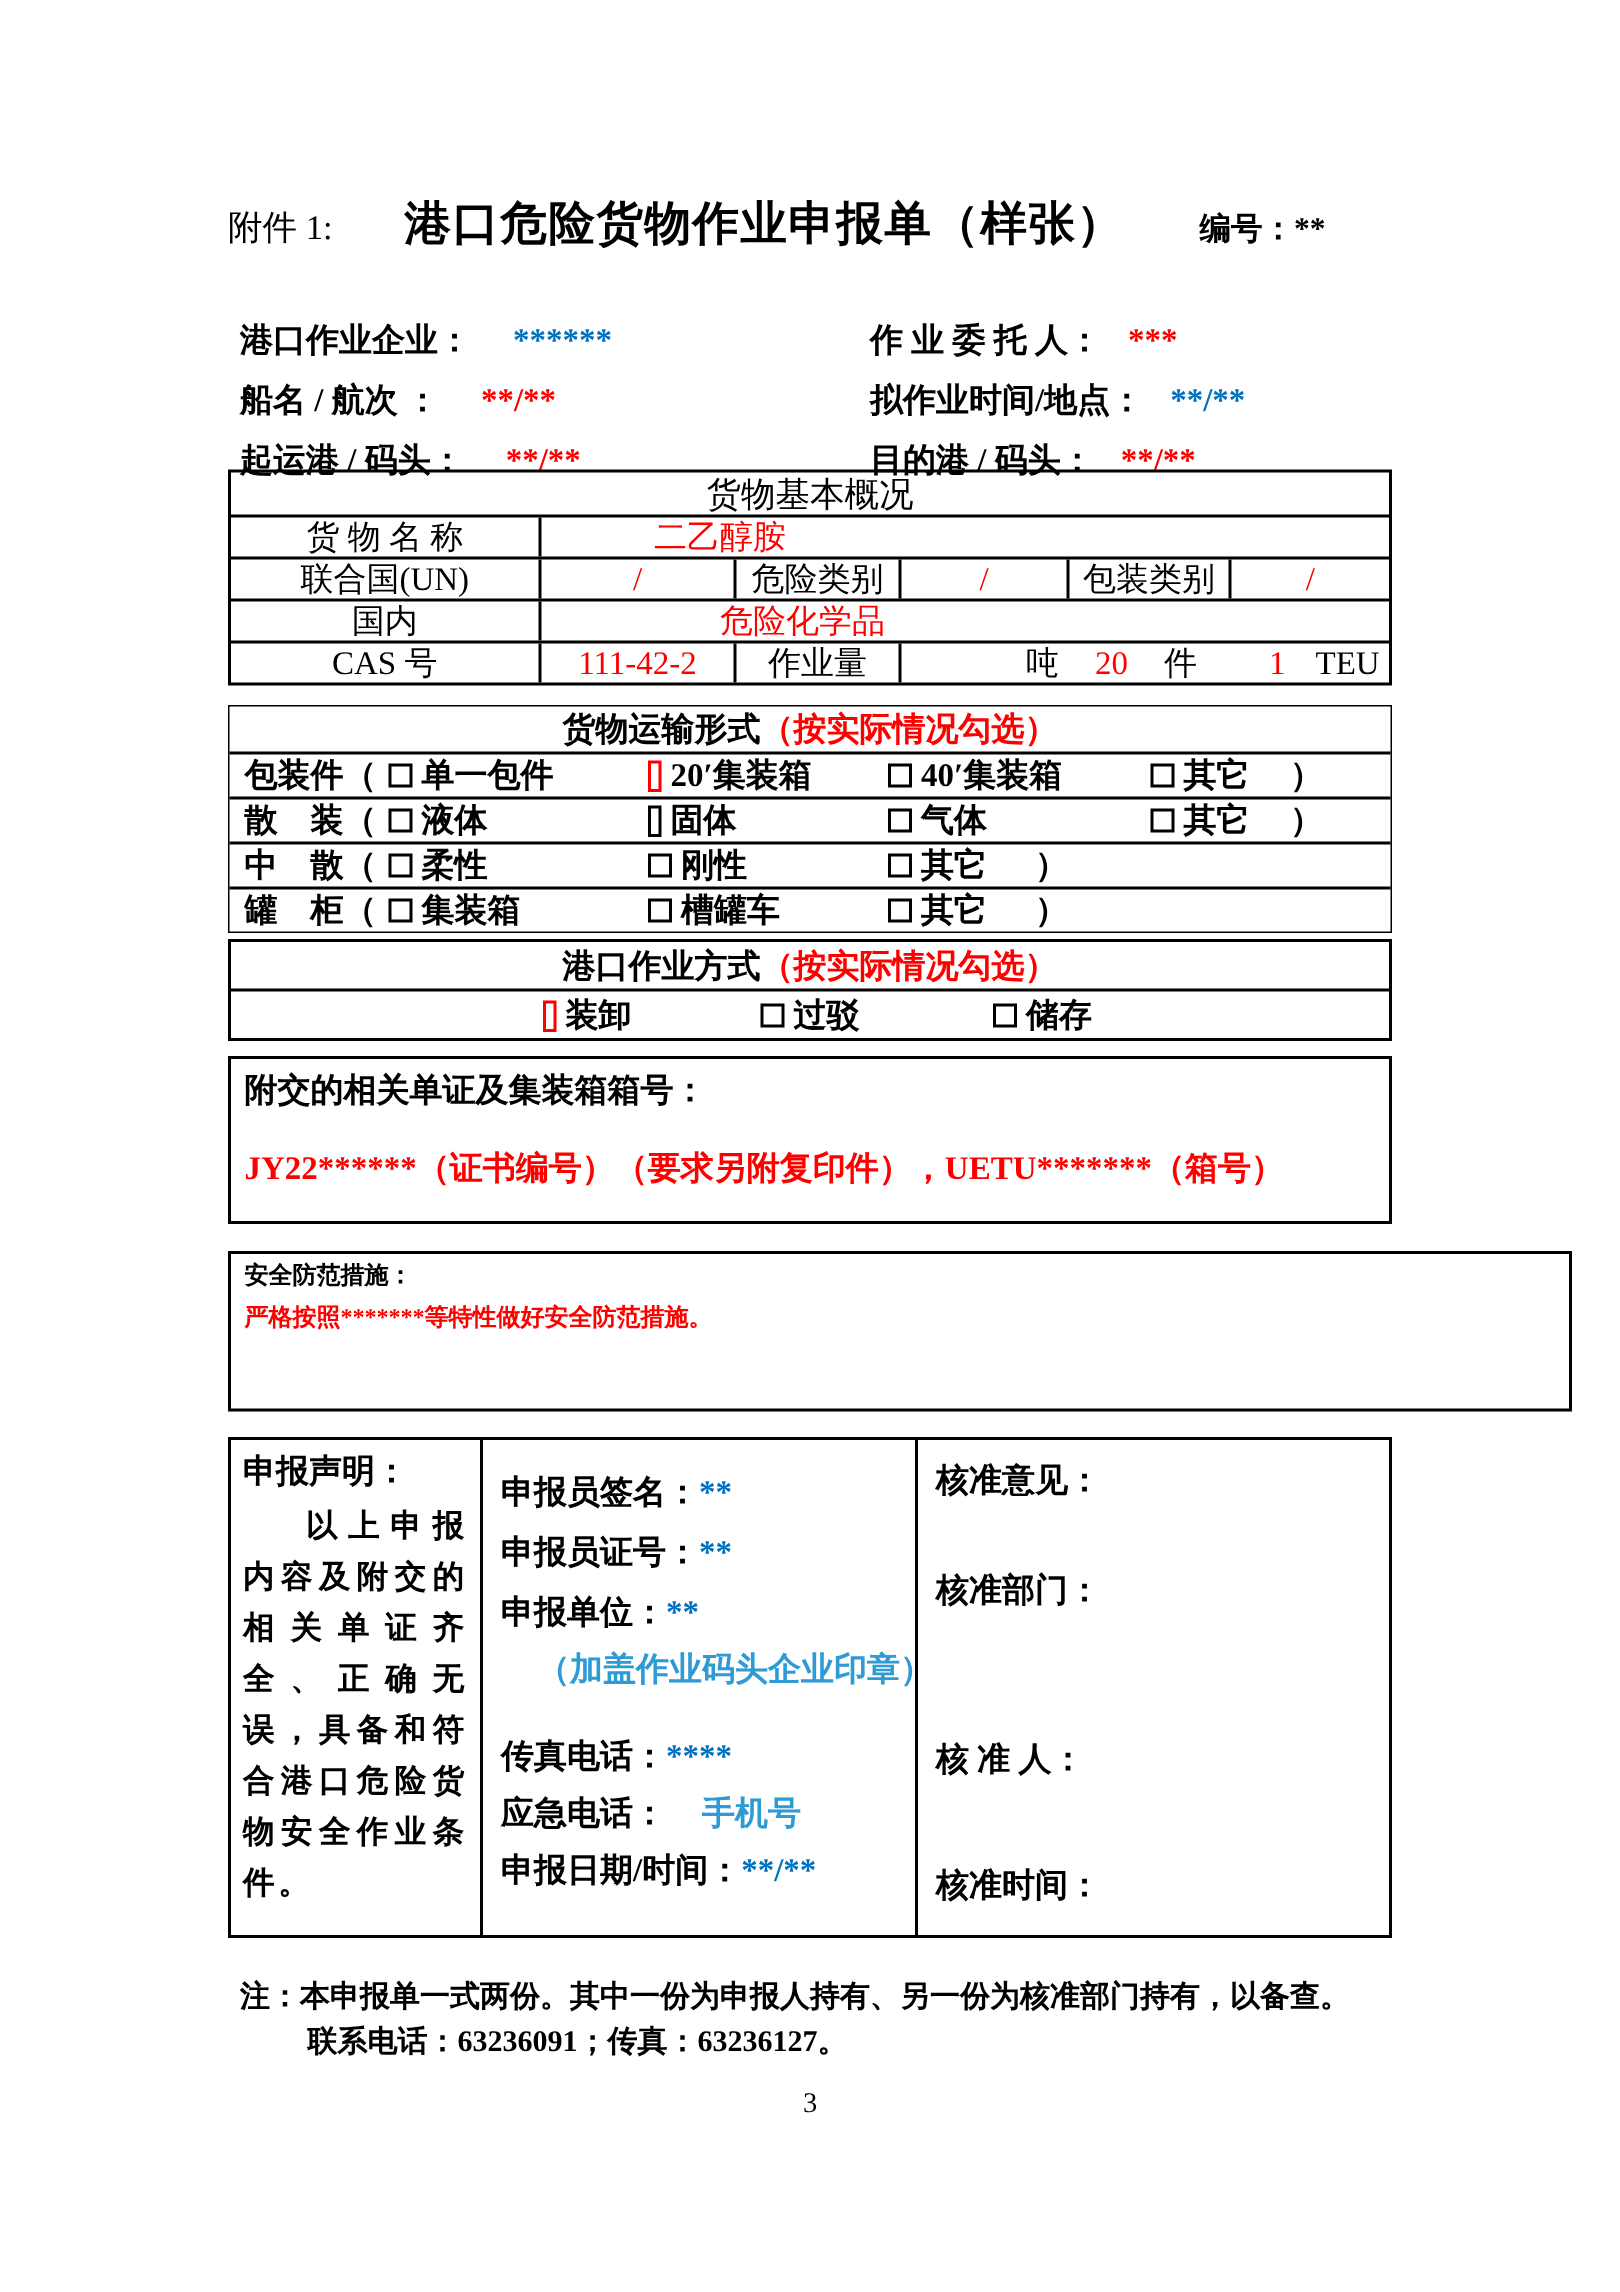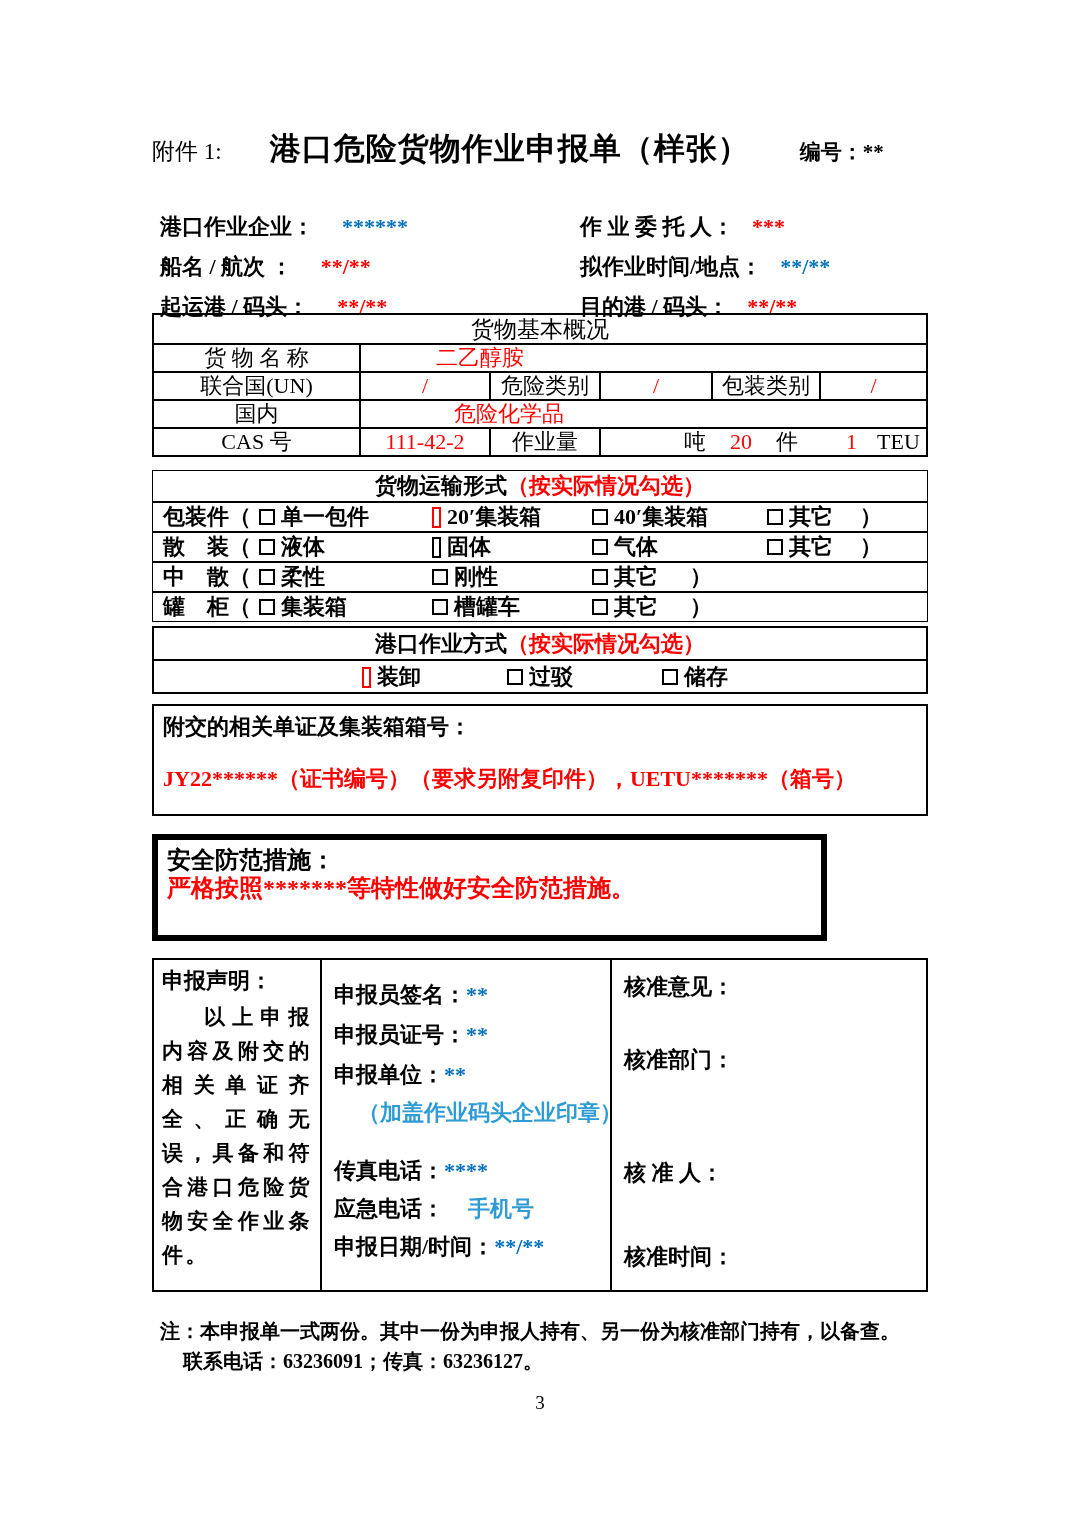--- a/index.html
+++ b/index.html
@@ -34,21 +34,21 @@
   .ct-cell.bl{border-left:2px solid #000;}
   .ct-title{flex:1;justify-content:center;font-size:23px;}
   .w-label{flex:0 0 205px;}
   .w-un{flex:0 0 130px;}
   .w-cls{flex:0 0 110px;}
   .w-clsv{flex:0 0 112px;}
   .w-pack{flex:0 0 108px;}
   .w-rest{flex:1;}
   .cell-left{justify-content:flex-start;}
   .pad-name{padding-left:75px;}
-  .pad-dom{padding-left:93px;}
+  .pad-dom{padding-left:119px;}
   .pad-qty{padding-left:83px;}
   .qty-seg{margin-left:24px;}
   .qty-teu-num{margin-left:48px;}
   .qty-teu-unit{margin-left:20px;}
 
   
   .tt{position:absolute;left:152px;top:470px;width:776px;box-sizing:border-box;border:1px solid #000000;font-size:22px;font-weight:700;}
   .tt-hdr{height:30px;line-height:30px;text-align:center;white-space:nowrap;}
   .tt-row{position:relative;height:28px;line-height:28px;border-top:2px solid #000;white-space:nowrap;}
   .tt-label{position:absolute;left:10px;}
@@ -70,21 +70,21 @@
   .ot-hdr{height:31px;line-height:31px;text-align:center;white-space:nowrap;}
   .ot-row{position:relative;height:31px;line-height:31px;border-top:2px solid #000;}
   .p1{left:166px;padding-left:42px;}
   .p2{left:353px;}
   .p3{left:508px;}
 
   
   .docs-box{position:absolute;left:152px;top:704px;width:776px;height:112px;box-sizing:border-box;border:2px solid #000;font-size:22px;font-weight:700;}
   .docs-label{position:absolute;left:9px;top:6px;}
   .docs-value{position:absolute;left:9px;top:58px;white-space:nowrap;}
-  .safety-box{position:absolute;left:152px;top:834px;width:675px;height:107px;box-sizing:border-box;border:6px solid #000000;font-size:24px;font-weight:700;}
+  .safety-box{position:absolute;left:152px;top:834px;width:896px;height:107px;box-sizing:border-box;border:2px solid #000000;font-size:16px;font-weight:700;}
   .safety-label{position:absolute;left:9px;top:4px;}
   .safety-value{position:absolute;left:9px;top:32px;white-space:nowrap;}
 
   
   .decl{position:absolute;left:152px;top:958px;width:776px;height:334px;box-sizing:border-box;border:2px solid #000;display:flex;font-size:22px;font-weight:700;}
   .d-left{flex:0 0 168px;box-sizing:border-box;border-right:2px solid #000;padding:6px 8px;}
   .d-left-title{font-size:22px;}
   .d-left-body{margin-top:4px;font-size:21px;line-height:34px;letter-spacing:2.5px;text-align:justify;text-align-last:left;text-indent:2em;}
   .d-mid{flex:0 0 290px;box-sizing:border-box;border-right:2px solid #000;position:relative;}
   .d-right{flex:1;position:relative;}
@@ -96,21 +96,21 @@
   .mf4{top:196px;}
   .mf5{top:234px;}
   .mf6{top:272px;}
   .rf0{top:12px;}
   .rf1{top:85px;}
   .rf2{top:198px;}
   .rf3{top:282px;}
 
   
   .footnote{position:absolute;left:160px;top:1316px;width:790px;font-size:20px;font-weight:700;line-height:30px;}
-  .footnote .l2{margin-left:23px;}
+  .footnote .l2{margin-left:45px;}
   .pageno{position:absolute;left:0;top:1392px;width:1080px;text-align:center;font-size:19px;font-weight:400;}
 </style>
 </head>
 <body>
 
 <div class="page">
 
   <div class="hdr">
     <span class="attachment">附件 1:</span>
     <span class="doc-title">港口危险货物作业申报单（样张）</span>

